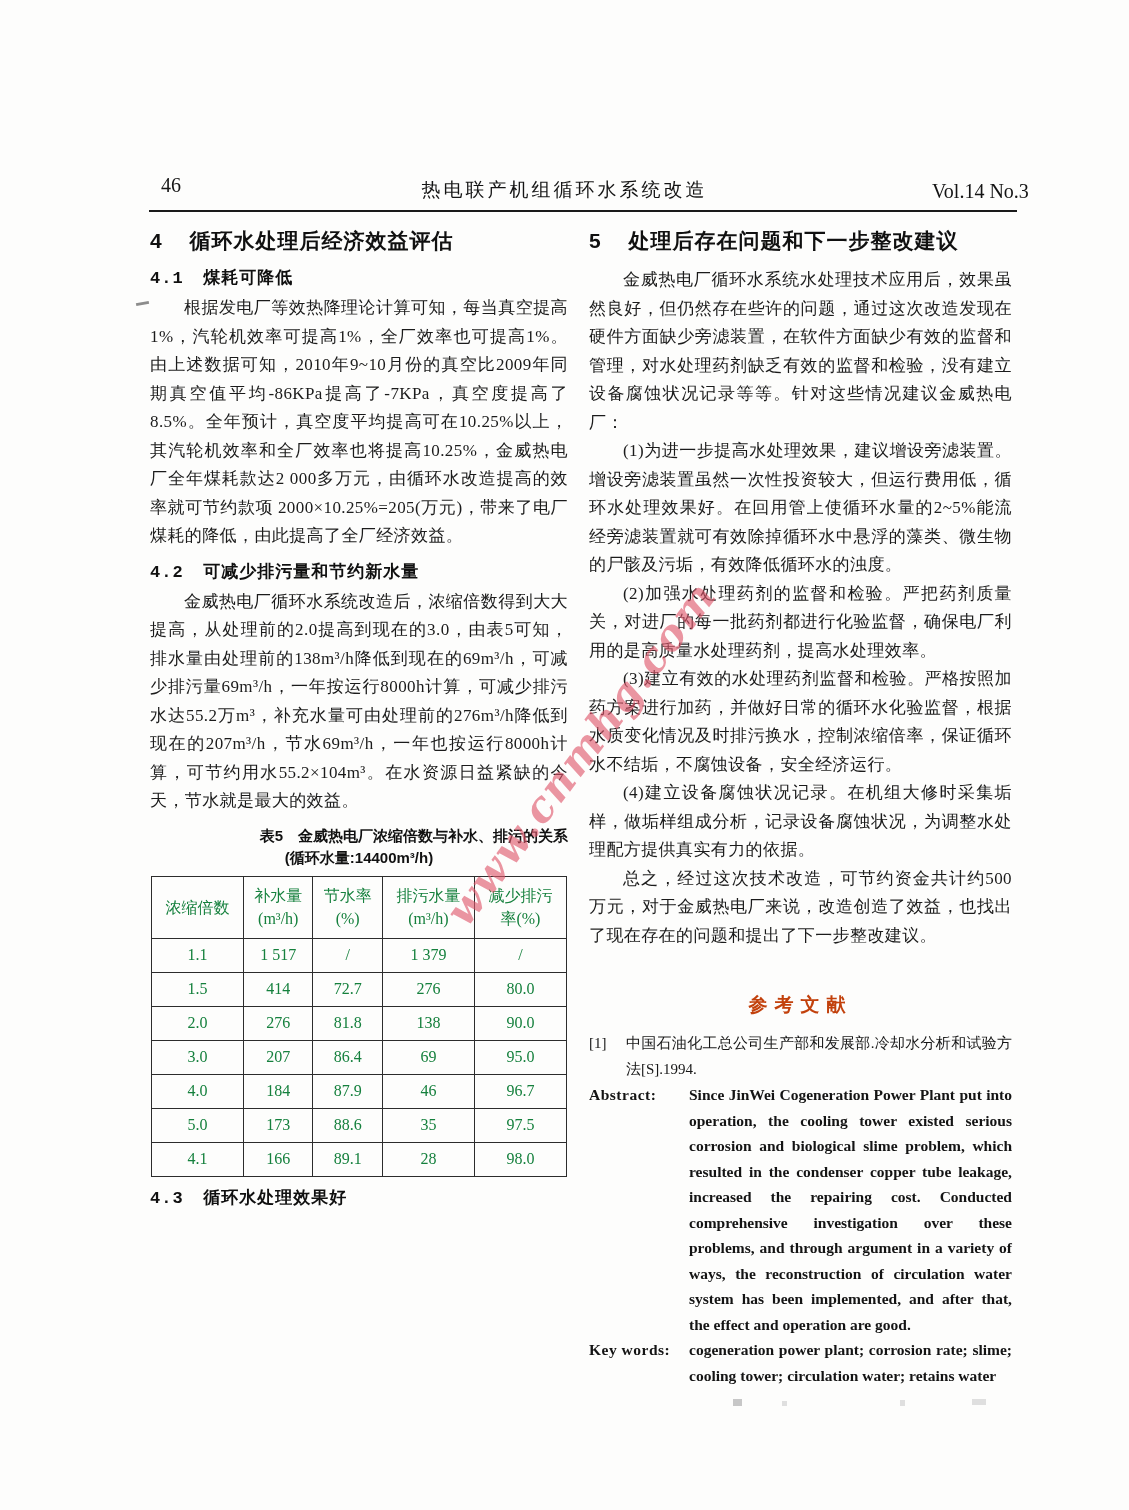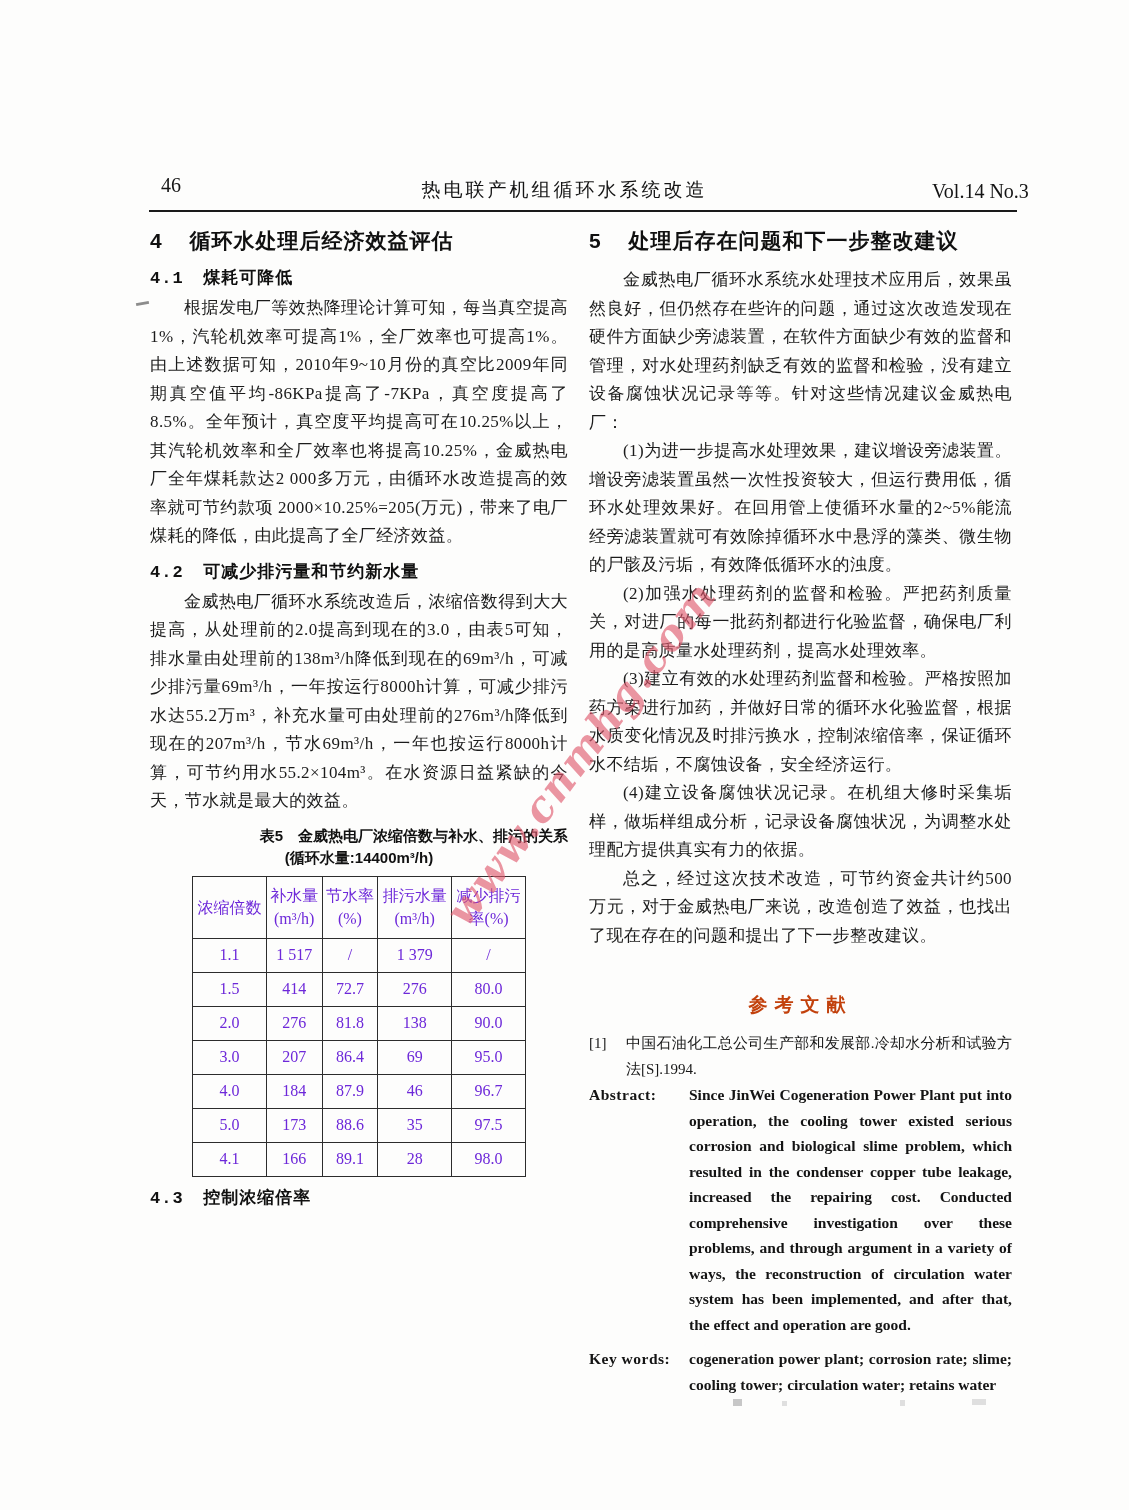--- a/index.html
+++ b/index.html
@@ -22,34 +22,34 @@
   h3.sub{font-family:"Liberation Sans",sans-serif;font-weight:bold;font-size:17px;
     margin:9px 0 5px 0;color:#101010;letter-spacing:1px;}
   h3.sub .num{display:inline-block;margin-right:14px;font-family:Liberation Mono, monospace;}
   p.cn{font-size:17px;line-height:28.5px;text-align:justify;margin:0;
     text-indent:2em;letter-spacing:0.4px;color:#1b1b1b;}
   
   .tbl-caption{font-family:"Liberation Sans",sans-serif;font-weight:bold;font-size:15px;
     text-align:right;margin:11px 0 3px 0;color:#111;}
   .tbl-subcaption{font-family:"Liberation Sans",sans-serif;font-weight:bold;font-size:15px;
     text-align:center;margin:0 0 8px 0;color:#111;}
-  table.t5{border-collapse:collapse;width:334px;margin:0 auto;font-size:16px;color:#6d28d9;}
+  table.t5{border-collapse:collapse;width:416px;margin:0 auto;font-size:16px;color:#15803d;}
   .t5 th,.t5 td{border:1.6px solid #2c2c2c;text-align:center;padding:0;}
   .t5 th{font-weight:normal;height:61px;line-height:23px;vertical-align:middle;}
   .t5 td{height:33px;}
   
   .ref-heading{font-family:"Liberation Sans",sans-serif;font-weight:bold;font-size:19px;
     text-align:center;letter-spacing:7px;margin:42px 0 12px 0;color:#c2410c;}
   .ref-item{position:relative;padding-left:37px;font-size:15px;line-height:26px;
     text-align:justify;color:#161616;}
   .ref-label{position:absolute;left:0;top:0;}
   .en-block{position:relative;padding-left:100px;font-size:15.5px;line-height:25.5px;
     text-align:justify;font-weight:bold;color:#141414;}
   .en-label{position:absolute;left:0;top:0;font-weight:bold;letter-spacing:0.5px;}
-  .kw-block{margin-top:9px;}
+  .kw-block{}
   .kw-block .kw-text{display:block;}
   
   .watermark{position:absolute;left:581px;top:753px;
     transform:translate(-50%,-50%) rotate(-53deg);
     font-family:"DejaVu Serif",serif;font-style:italic;font-weight:bold;
     font-size:42px;letter-spacing:2px;white-space:nowrap;opacity:0.62;pointer-events:none;}
   
   .artifact-dash{position:absolute;left:136px;top:302px;width:13px;height:3px;
     background:#6f6f6f;transform:rotate(-10deg);opacity:0.8;}
   .speck{position:absolute;background:#c7c7c7;opacity:0.55;}
@@ -161,21 +161,21 @@
             <td>166</td>
             <td>89.1</td>
             <td>28</td>
             <td>98.0</td>
           </tr>
         </tbody>
     </table>
 
     <h3 class="sub">
       <span class="num">4.3</span>
-      <span>控制浓缩倍率</span>
+      <span>循环水处理效果好</span>
     </h3>
   </div>
 
   <div class="col-right">
     <h2 class="sec">
       <span class="num">5</span>
       <span>处理后存在问题和下一步整改建议</span>
     </h2>
 
     <p class="cn">金威热电厂循环水系统水处理技术应用后，效果虽然良好，但仍然存在些许的问题，通过这次改造发现在硬件方面缺少旁滤装置，在软件方面缺少有效的监督和管理，对水处理药剂缺乏有效的监督和检验，没有建立设备腐蚀状况记录等等。针对这些情况建议金威热电厂：</p>

